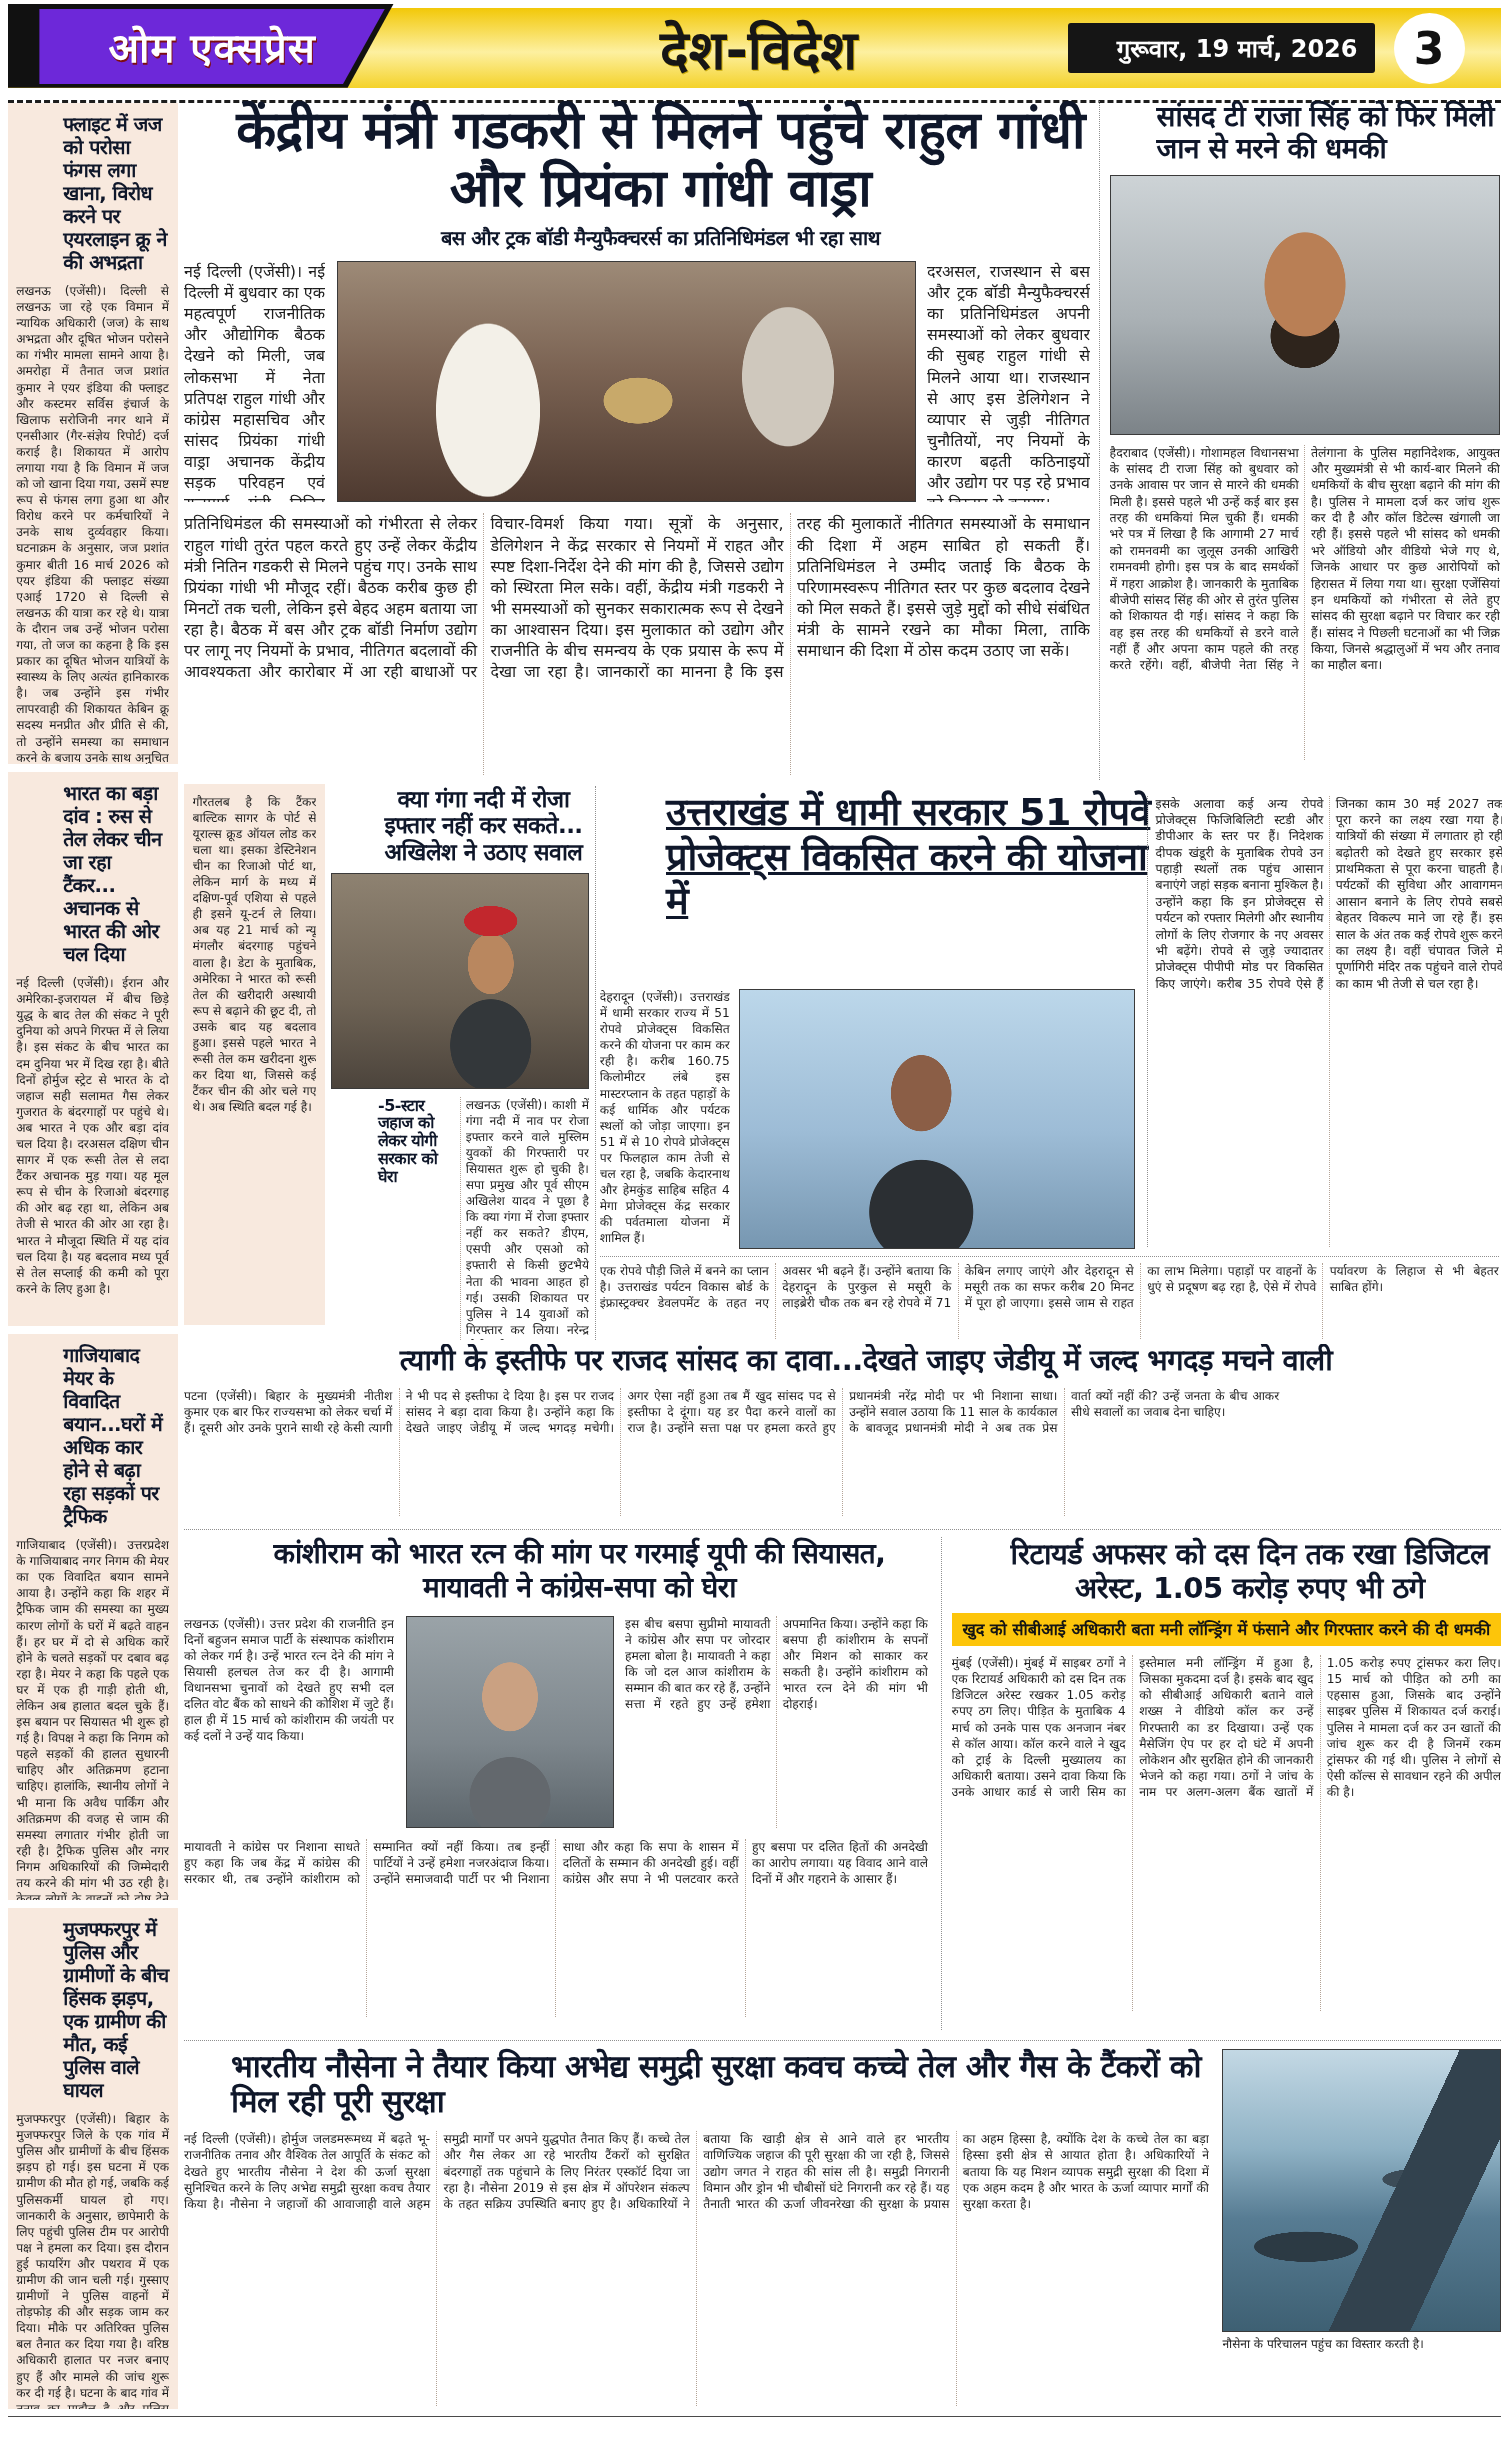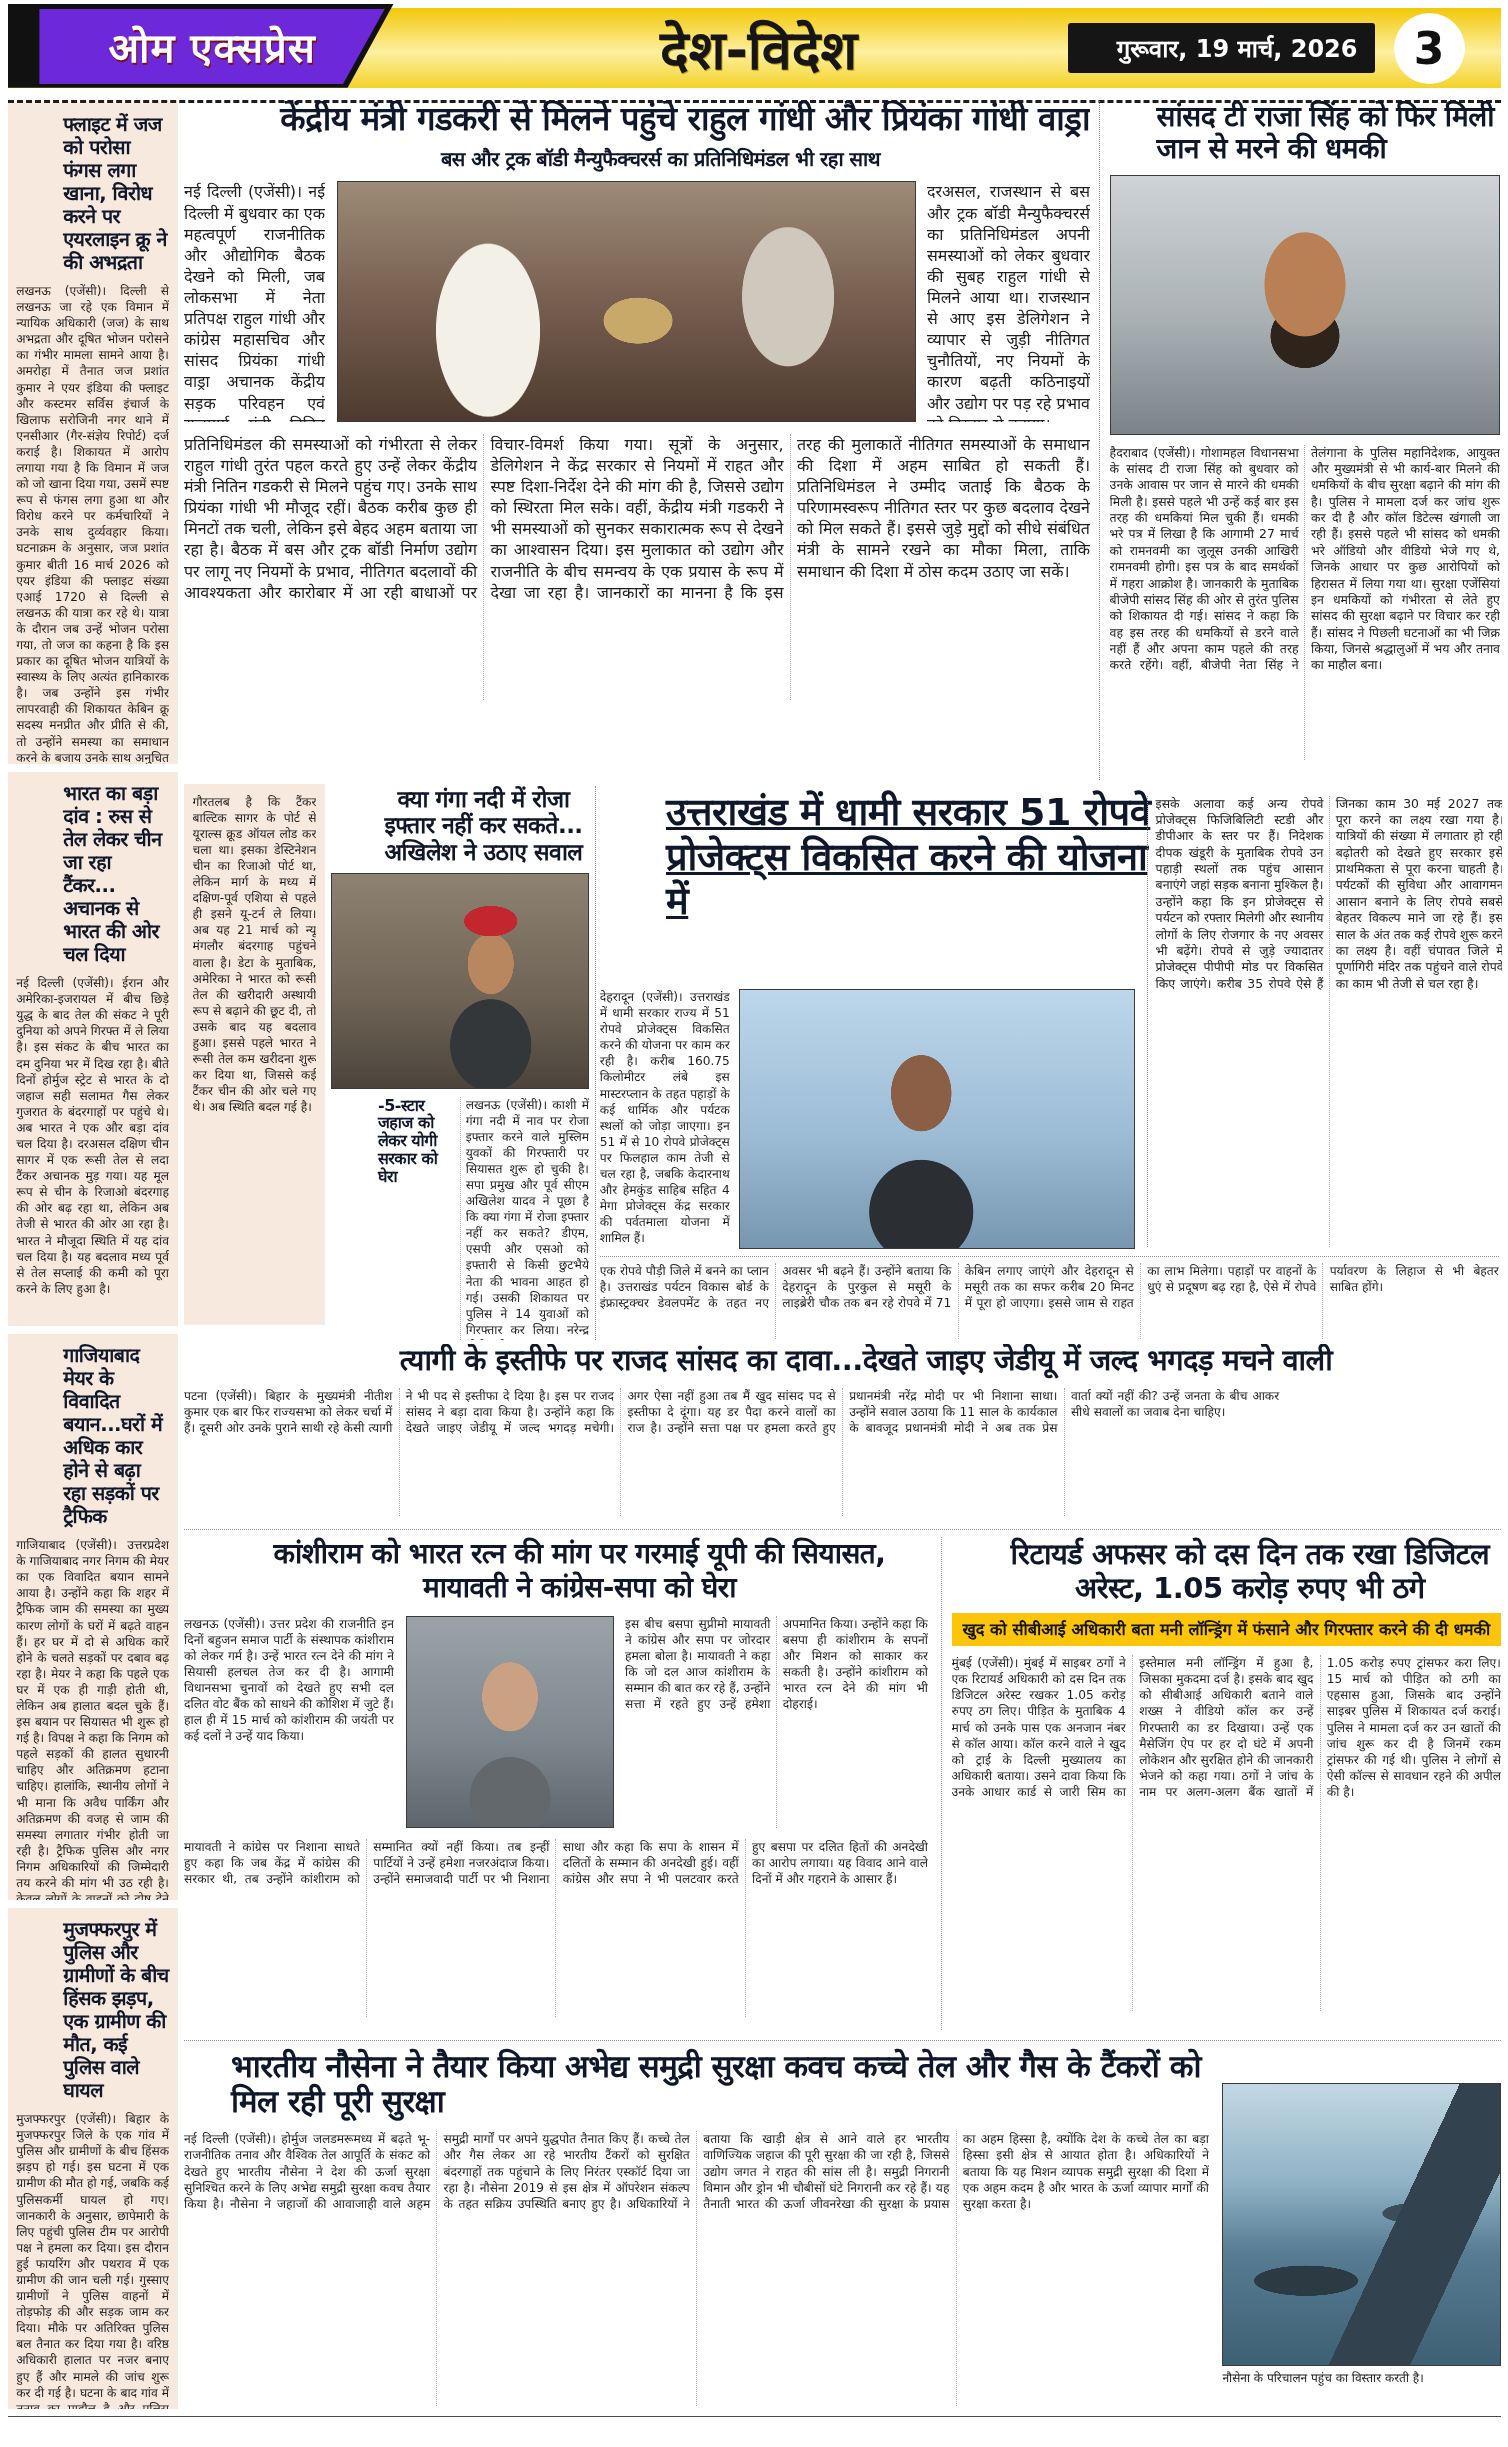--- a/index.html
+++ b/index.html
@@ -78,21 +78,21 @@
     <div class="hl side-hl">गाजियाबाद मेयर के विवादित बयान...घरों में अधिक कार होने से बढ़ा रहा सड़कों पर ट्रैफिक</div>
     <div class="bt" style="font-size:12.2px;">गाजियाबाद (एजेंसी)। उत्तरप्रदेश के गाजियाबाद नगर निगम की मेयर का एक विवादित बयान सामने आया है। उन्होंने कहा कि शहर में ट्रैफिक जाम की समस्या का मुख्य कारण लोगों के घरों में बढ़ते वाहन हैं। हर घर में दो से अधिक कारें होने के चलते सड़कों पर दबाव बढ़ रहा है। मेयर ने कहा कि पहले एक घर में एक ही गाड़ी होती थी, लेकिन अब हालात बदल चुके हैं। इस बयान पर सियासत भी शुरू हो गई है। विपक्ष ने कहा कि निगम को पहले सड़कों की हालत सुधारनी चाहिए और अतिक्रमण हटाना चाहिए। हालांकि, स्थानीय लोगों ने भी माना कि अवैध पार्किंग और अतिक्रमण की वजह से जाम की समस्या लगातार गंभीर होती जा रही है। ट्रैफिक पुलिस और नगर निगम अधिकारियों की जिम्मेदारी तय करने की मांग भी उठ रही है। केवल लोगों के वाहनों को दोष देने से समस्या का समाधान नहीं होगा। मेयर के बयान के बाद यह मुद्दा शहर की राजनीति में चर्चा का विषय बन गया है और निगम अधिकारियों की भी बड़ी हुई दर पर कैश जारी करने के लिए कई दिशा जारी हैं। इस बयान ने गाजियाबाद में ट्रैफिक प्रबंधन और अतिक्रमण पर बहस को फिर से तेज कर दिया है।</div>
   </div>
 
   <div class="abs pink side-art" style="left:7.6px;top:1908px;width:170px;height:501px;">
     <div class="hl side-hl">मुजफ्फरपुर में पुलिस और ग्रामीणों के बीच हिंसक झड़प, एक ग्रामीण की मौत, कई पुलिस वाले घायल</div>
     <div class="bt" style="font-size:12.2px;">मुजफ्फरपुर (एजेंसी)। बिहार के मुजफ्फरपुर जिले के एक गांव में पुलिस और ग्रामीणों के बीच हिंसक झड़प हो गई। इस घटना में एक ग्रामीण की मौत हो गई, जबकि कई पुलिसकर्मी घायल हो गए। जानकारी के अनुसार, छापेमारी के लिए पहुंची पुलिस टीम पर आरोपी पक्ष ने हमला कर दिया। इस दौरान हुई फायरिंग और पथराव में एक ग्रामीण की जान चली गई। गुस्साए ग्रामीणों ने पुलिस वाहनों में तोड़फोड़ की और सड़क जाम कर दिया। मौके पर अतिरिक्त पुलिस बल तैनात कर दिया गया है। वरिष्ठ अधिकारी हालात पर नजर बनाए हुए हैं और मामले की जांच शुरू कर दी गई है। घटना के बाद गांव में तनाव का माहौल है और पुलिस बल लगातार गश्त कर रहा है।</div>
   </div>
 
   <div class="abs" style="left:184px;top:101px;width:906px;height:675px;overflow:hidden;">
-    <div class="hl" style="font-size:33px;text-align:right;">केंद्रीय मंत्री गडकरी से मिलने पहुंचे राहुल गांधी और प्रियंका गांधी वाड्रा</div>
+    <div class="hl" style="font-size:52px;text-align:center;">केंद्रीय मंत्री गडकरी से मिलने पहुंचे राहुल गांधी और प्रियंका गांधी वाड्रा</div>
     <div class="hl" style="font-size:20px;text-align:center;margin-top:9.6px;">बस और ट्रक बॉडी मैन्युफैक्चरर्स का प्रतिनिधिमंडल भी रहा साथ</div>
     <div style="display:flex;gap:11.5px;margin-top:11.5px;height:241px;">
       <div class="bt" style="width:141px;flex:none;">नई दिल्ली (एजेंसी)। नई दिल्ली में बुधवार का एक महत्वपूर्ण राजनीतिक और औद्योगिक बैठक देखने को मिली, जब लोकसभा में नेता प्रतिपक्ष राहुल गांधी और कांग्रेस महासचिव और सांसद प्रियंका गांधी वाड्रा अचानक केंद्रीय सड़क परिवहन एवं राजमार्ग मंत्री नितिन गडकरी से मिलने संसद भवन पहुंचे।</div>
       <div class="photo" style="flex:1;background:
             radial-gradient(ellipse 86px 143px at 26% 62%, #f3f0e8 60%, rgba(0,0,0,0) 61%),
             radial-gradient(ellipse 76px 115px at 78% 48%, #cfc8bd 60%, rgba(0,0,0,0) 61%),
             radial-gradient(ellipse 57px 38px at 52% 58%, #c8a96a 60%, rgba(0,0,0,0) 61%),
             linear-gradient(180deg,#9d8a77 0%,#7b6353 45%,#4e3a30 100%);"></div>
       <div class="bt" style="width:163px;flex:none;">दरअसल, राजस्थान से बस और ट्रक बॉडी मैन्युफैक्चरर्स का प्रतिनिधिमंडल अपनी समस्याओं को लेकर बुधवार की सुबह राहुल गांधी से मिलने आया था। राजस्थान से आए इस डेलिगेशन ने व्यापार से जुड़ी नीतिगत चुनौतियों, नए नियमों के कारण बढ़ती कठिनाइयों और उद्योग पर पड़ रहे प्रभाव को विस्तार से बताया।</div>
     </div>
@@ -155,21 +155,21 @@
     <div class="subhead-yellow" style="height:32.5px;font-size:16.3px;margin-top:7.6px;">खुद को सीबीआई अधिकारी बता मनी लॉन्ड्रिंग में फंसाने और गिरफ्तार करने की दी धमकी</div>
     <div class="bt cols3" style="margin-top:9.6px;height:356px;font-size:12.2px;">मुंबई (एजेंसी)। मुंबई में साइबर ठगों ने एक रिटायर्ड अधिकारी को दस दिन तक डिजिटल अरेस्ट रखकर 1.05 करोड़ रुपए ठग लिए। पीड़ित के मुताबिक 4 मार्च को उनके पास एक अनजान नंबर से कॉल आया। कॉल करने वाले ने खुद को ट्राई के दिल्ली मुख्यालय का अधिकारी बताया। उसने दावा किया कि उनके आधार कार्ड से जारी सिम का इस्तेमाल मनी लॉन्ड्रिंग में हुआ है, जिसका मुकदमा दर्ज है। इसके बाद खुद को सीबीआई अधिकारी बताने वाले शख्स ने वीडियो कॉल कर उन्हें गिरफ्तारी का डर दिखाया। उन्हें एक मैसेजिंग ऐप पर हर दो घंटे में अपनी लोकेशन और सुरक्षित होने की जानकारी भेजने को कहा गया। ठगों ने जांच के नाम पर अलग-अलग बैंक खातों में 1.05 करोड़ रुपए ट्रांसफर करा लिए। 15 मार्च को पीड़ित को ठगी का एहसास हुआ, जिसके बाद उन्होंने साइबर पुलिस में शिकायत दर्ज कराई। पुलिस ने मामला दर्ज कर उन खातों की जांच शुरू कर दी है जिनमें रकम ट्रांसफर की गई थी। पुलिस ने लोगों से ऐसी कॉल्स से सावधान रहने की अपील की है।</div>
   </div>
 
   <div class="abs dot-t" style="left:184px;top:2040px;width:1317px;height:369px;padding-top:7.6px;box-sizing:border-box;overflow:hidden;">
     <div style="display:flex;gap:13.4px;height:100%;">
       <div style="width:1025px;flex:none;">
         <div class="hl" style="font-size:31px;line-height:1.15;">भारतीय नौसेना ने तैयार किया अभेद्य समुद्री सुरक्षा कवच कच्चे तेल और गैस के टैंकरों को मिल रही पूरी सुरक्षा</div>
         <div class="bt cols4" style="margin-top:11.5px;height:275px;font-size:12.2px;">नई दिल्ली (एजेंसी)। होर्मुज जलडमरूमध्य में बढ़ते भू-राजनीतिक तनाव और वैश्विक तेल आपूर्ति के संकट को देखते हुए भारतीय नौसेना ने देश की ऊर्जा सुरक्षा सुनिश्चित करने के लिए अभेद्य समुद्री सुरक्षा कवच तैयार किया है। नौसेना ने जहाजों की आवाजाही वाले अहम समुद्री मार्गों पर अपने युद्धपोत तैनात किए हैं। कच्चे तेल और गैस लेकर आ रहे भारतीय टैंकरों को सुरक्षित बंदरगाहों तक पहुंचाने के लिए निरंतर एस्कॉर्ट दिया जा रहा है। नौसेना 2019 से इस क्षेत्र में ऑपरेशन संकल्प के तहत सक्रिय उपस्थिति बनाए हुए है। अधिकारियों ने बताया कि खाड़ी क्षेत्र से आने वाले हर भारतीय वाणिज्यिक जहाज की पूरी सुरक्षा की जा रही है, जिससे उद्योग जगत ने राहत की सांस ली है। समुद्री निगरानी विमान और ड्रोन भी चौबीसों घंटे निगरानी कर रहे हैं। यह तैनाती भारत की ऊर्जा जीवनरेखा की सुरक्षा के प्रयास का अहम हिस्सा है, क्योंकि देश के कच्चे तेल का बड़ा हिस्सा इसी क्षेत्र से आयात होता है। अधिकारियों ने बताया कि यह मिशन व्यापक समुद्री सुरक्षा की दिशा में एक अहम कदम है और भारत के ऊर्जा व्यापार मार्गों की सुरक्षा करता है।</div>
       </div>
-      <div style="flex:1;margin-top:34px;">
+      <div style="flex:1;">
         <div class="photo" style="width:100%;height:283px;background:
               linear-gradient(115deg, rgba(0,0,0,0) 0 58%, #32424e 58% 78%, rgba(0,0,0,0) 78%),
               radial-gradient(ellipse 86px 25px at 30% 70%, #2c3a44 60%, rgba(0,0,0,0) 61%),
               radial-gradient(ellipse 57px 17px at 70% 46%, #3c4c58 60%, rgba(0,0,0,0) 61%),
               linear-gradient(180deg,#c3d8e4 0%,#8fb2c5 35%,#577c93 60%,#3e6073 100%);"></div>
         <div class="bt" style="margin-top:5.7px;font-size:12px;">नौसेना के परिचालन पहुंच का विस्तार करती है।</div>
       </div>
     </div>
   </div>
 

